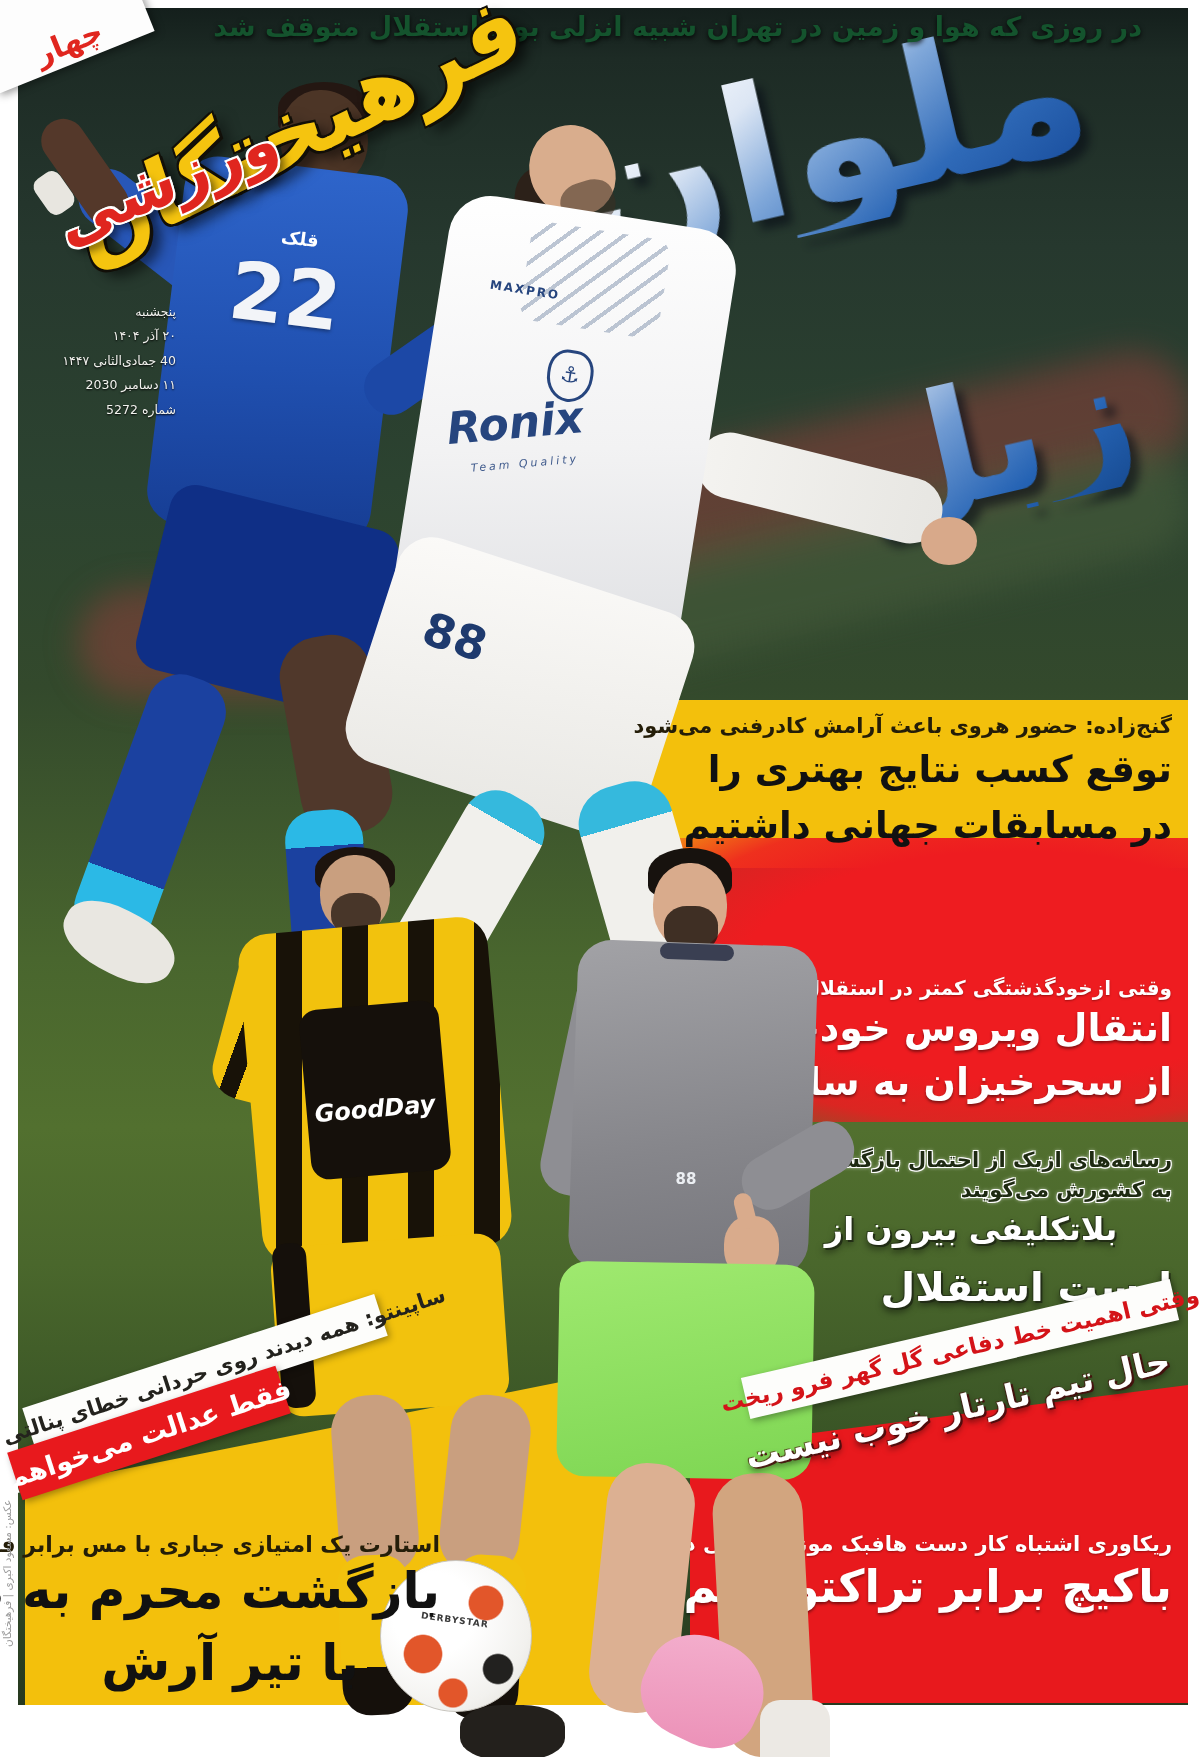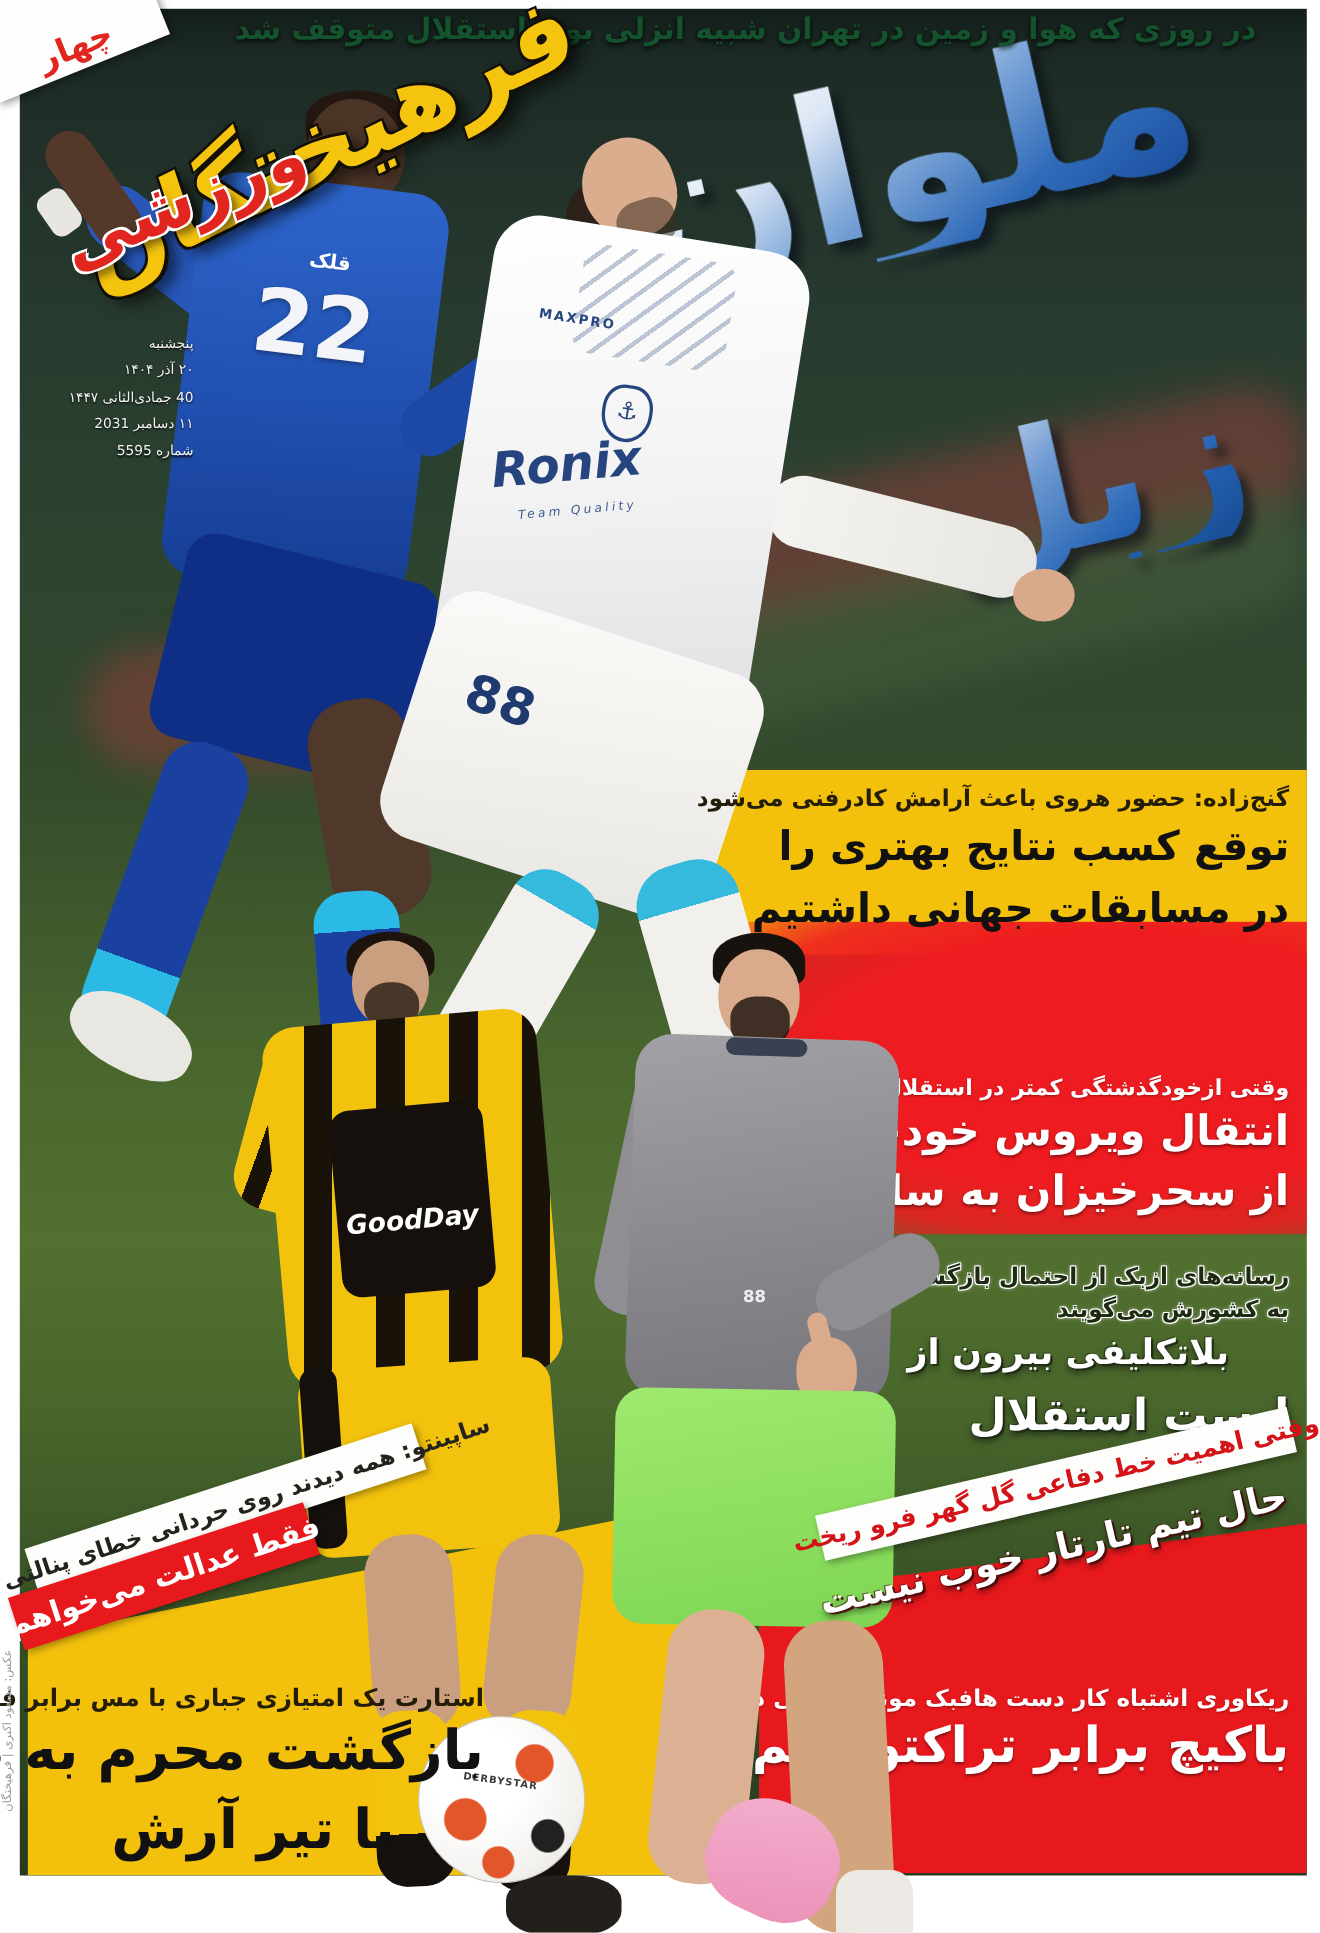--- a/index.html
+++ b/index.html
@@ -242,19 +242,19 @@
   <div class="abs corner-tab">
     <span>چهار</span>
   </div>
   <div class="abs masthead-title">فرهیختگان</div>
   <div class="abs masthead-sub">ورزشی</div>
 
   <div class="abs dateline">
     <span>پنجشنبه</span>
     <span>۲۰ آذر ۱۴۰۴</span>
     <span>40 جمادی‌الثانی ۱۴۴۷</span>
-    <span>۱۱ دسامبر 2031</span>
-    <span>شماره 5595</span>
+    <span>۱۱ دسامبر 2030</span>
+    <span>شماره 5272</span>
   </div>
 
   <div class="abs credit">عکس: مسعود اکبری | فرهیختگان</div>
 
 </div>
 
 </body></html>

